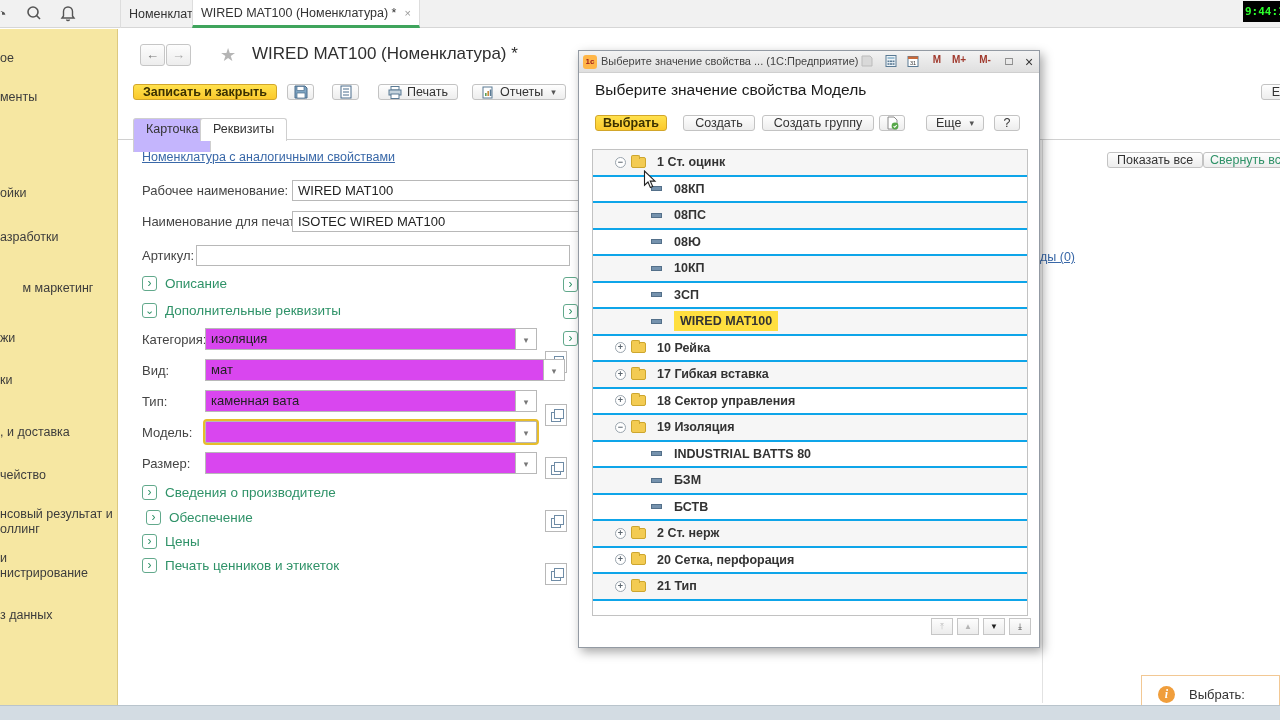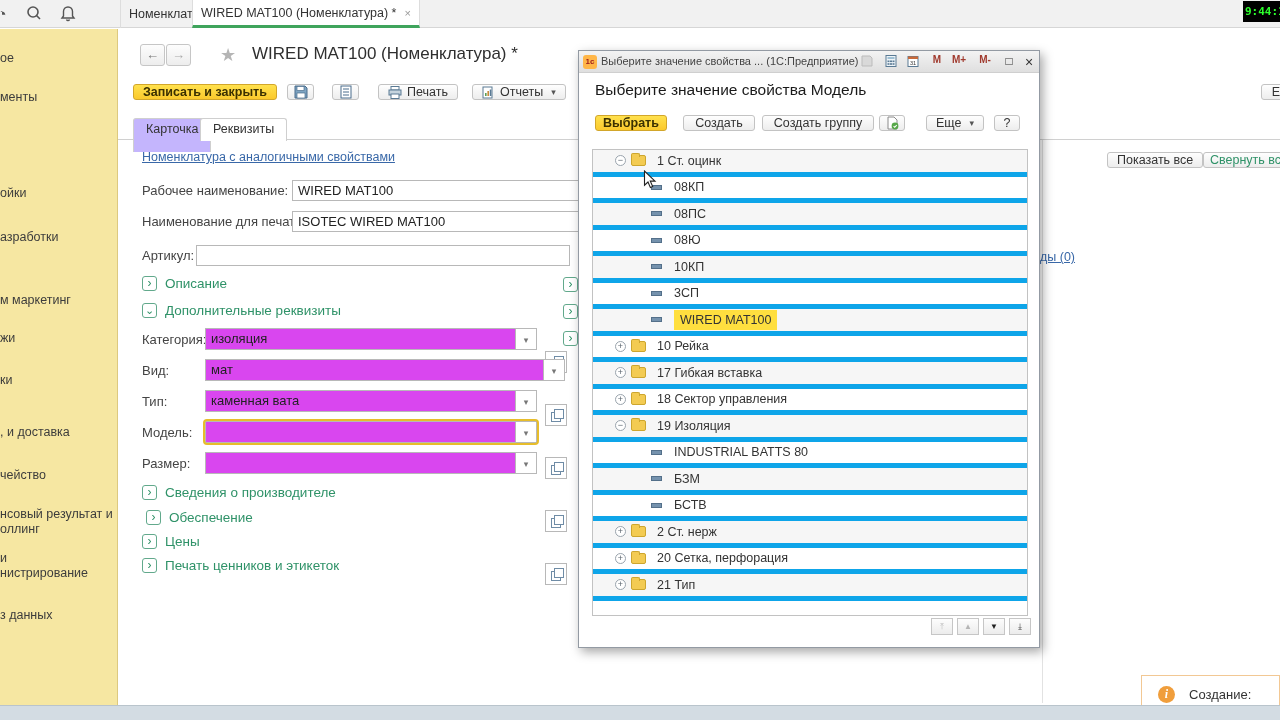--- a/index.html
+++ b/index.html
@@ -63,21 +63,21 @@
   #dlg-titlebar { left:0; top:0; width:100%; height:22px; background:linear-gradient(#f3f3f3,#dfdfdf); border-bottom:1px solid #cfcfcf; }
   #dlg-title { left:22px; top:4px; font-size:11px; color:#444; }
   .dlg-sysicon { top:3px; font-size:11px; color:#555; width:20px; text-align:center; cursor:pointer; }
   .mred { color:#a03a2e; font-weight:bold; font-size:10px; }
   .close-x::before { content:"×"; font-size:14px; color:#333; }
   .maxi::before { content:"□"; font-size:12px; color:#333; }
   #onec-logo { left:4px; top:4px; width:14px; height:14px; background:#ffb648; border-radius:3px; color:#9e1b1b; font-size:8px; font-weight:bold; text-align:center; line-height:14px; }
   #dlg-heading { left:16px; top:30px; font-size:15.5px; color:#1a1a1a; }
 
   #tree { left:13px; top:98px; width:436px; height:467px; border:1px solid #c2c2c2; overflow:hidden; background:#fff; }
-  .trow { height:26.5px; display:flex; align-items:center; border-bottom:5px solid #0ea5e9; cursor:pointer; }
+  .trow { height:26.5px; display:flex; align-items:center; border-bottom:2px solid #0ea5e9; cursor:pointer;font-weight:bold; }
   .trow:nth-child(odd) { background:#f6f6f6; }
   .exp { width:11px; height:11px; border:1px solid #9aa4ad; border-radius:50%; margin-left:22px; font-size:9px; line-height:9px; text-align:center; color:#5d6770; background:#fff; flex:none; }
   .exp.minus::before { content:"−"; }
   .exp.plus::before { content:"+"; }
   .folder { width:15px; height:11px; background:#f3cb52; border:1px solid #cda62e; border-radius:2px; margin-left:5px; position:relative; flex:none; }
   .folder::before { content:""; position:absolute; left:-1px; top:-3px; width:7px; height:3px; background:#f3cb52; border:1px solid #cda62e; border-bottom:none; border-radius:2px 2px 0 0; }
   .dash { width:11px; height:5px; background:#7592ad; border:1px solid #54708a; margin-left:58px; flex:none; }
   .tlabel { font-size:12.5px; color:#333; margin-left:12px; white-space:nowrap; }
   .trow.g .tlabel { margin-left:11px; }
   .tlabel.hl { background:#ffdf3f; padding:3px 6px; }
@@ -124,21 +124,21 @@
   </div>
   <div id="clock" class="abs">9:44:1</div>
 </div>
 
 
 <div id="sidebar" class="abs">
   <div class="abs side-item" style="top:22px;">ое</div>
   <div class="abs side-item" style="top:61px;">менты</div>
   <div class="abs side-item" style="top:157px;">ойки</div>
   <div class="abs side-item" style="top:201px;">азработки</div>
-  <div class="abs side-item" style="top:264px;">м маркетинг</div>
+  <div class="abs side-item" style="top:252px;text-align:center;">м маркетинг</div>
   <div class="abs side-item" style="top:302px;">жи</div>
   <div class="abs side-item" style="top:344px;">ки</div>
   <div class="abs side-item" style="top:396px;">, и доставка</div>
   <div class="abs side-item" style="top:439px;">чейство</div>
   <div class="abs side-item" style="top:478px;">нсовый результат и
 оллинг</div>
   <div class="abs side-item" style="top:522px;">и
 нистрирование</div>
   <div class="abs side-item" style="top:579px;">з данных</div>
 </div>
@@ -416,19 +416,19 @@
 
 <div id="cursor" class="abs">
   <svg class="mini" width="14" height="20" viewBox="0 0 14 20">
       <path d="M1.5 1 L1.5 15.2 L5 12 L7.4 17.6 L9.7 16.5 L7.3 11.1 L12 11.1 Z" fill="#fff" stroke="#222" stroke-width="1.1"></path>
     </svg>
 </div>
 
 
 <div id="notif" class="abs">
   <div id="notif-icon">i</div>
-  <div id="notif-text">Создание:</div>
+  <div id="notif-text">Выбрать:</div>
 </div>
 
 <div id="bottomstrip" class="abs"></div>
 
 
 
 
 </body></html>

